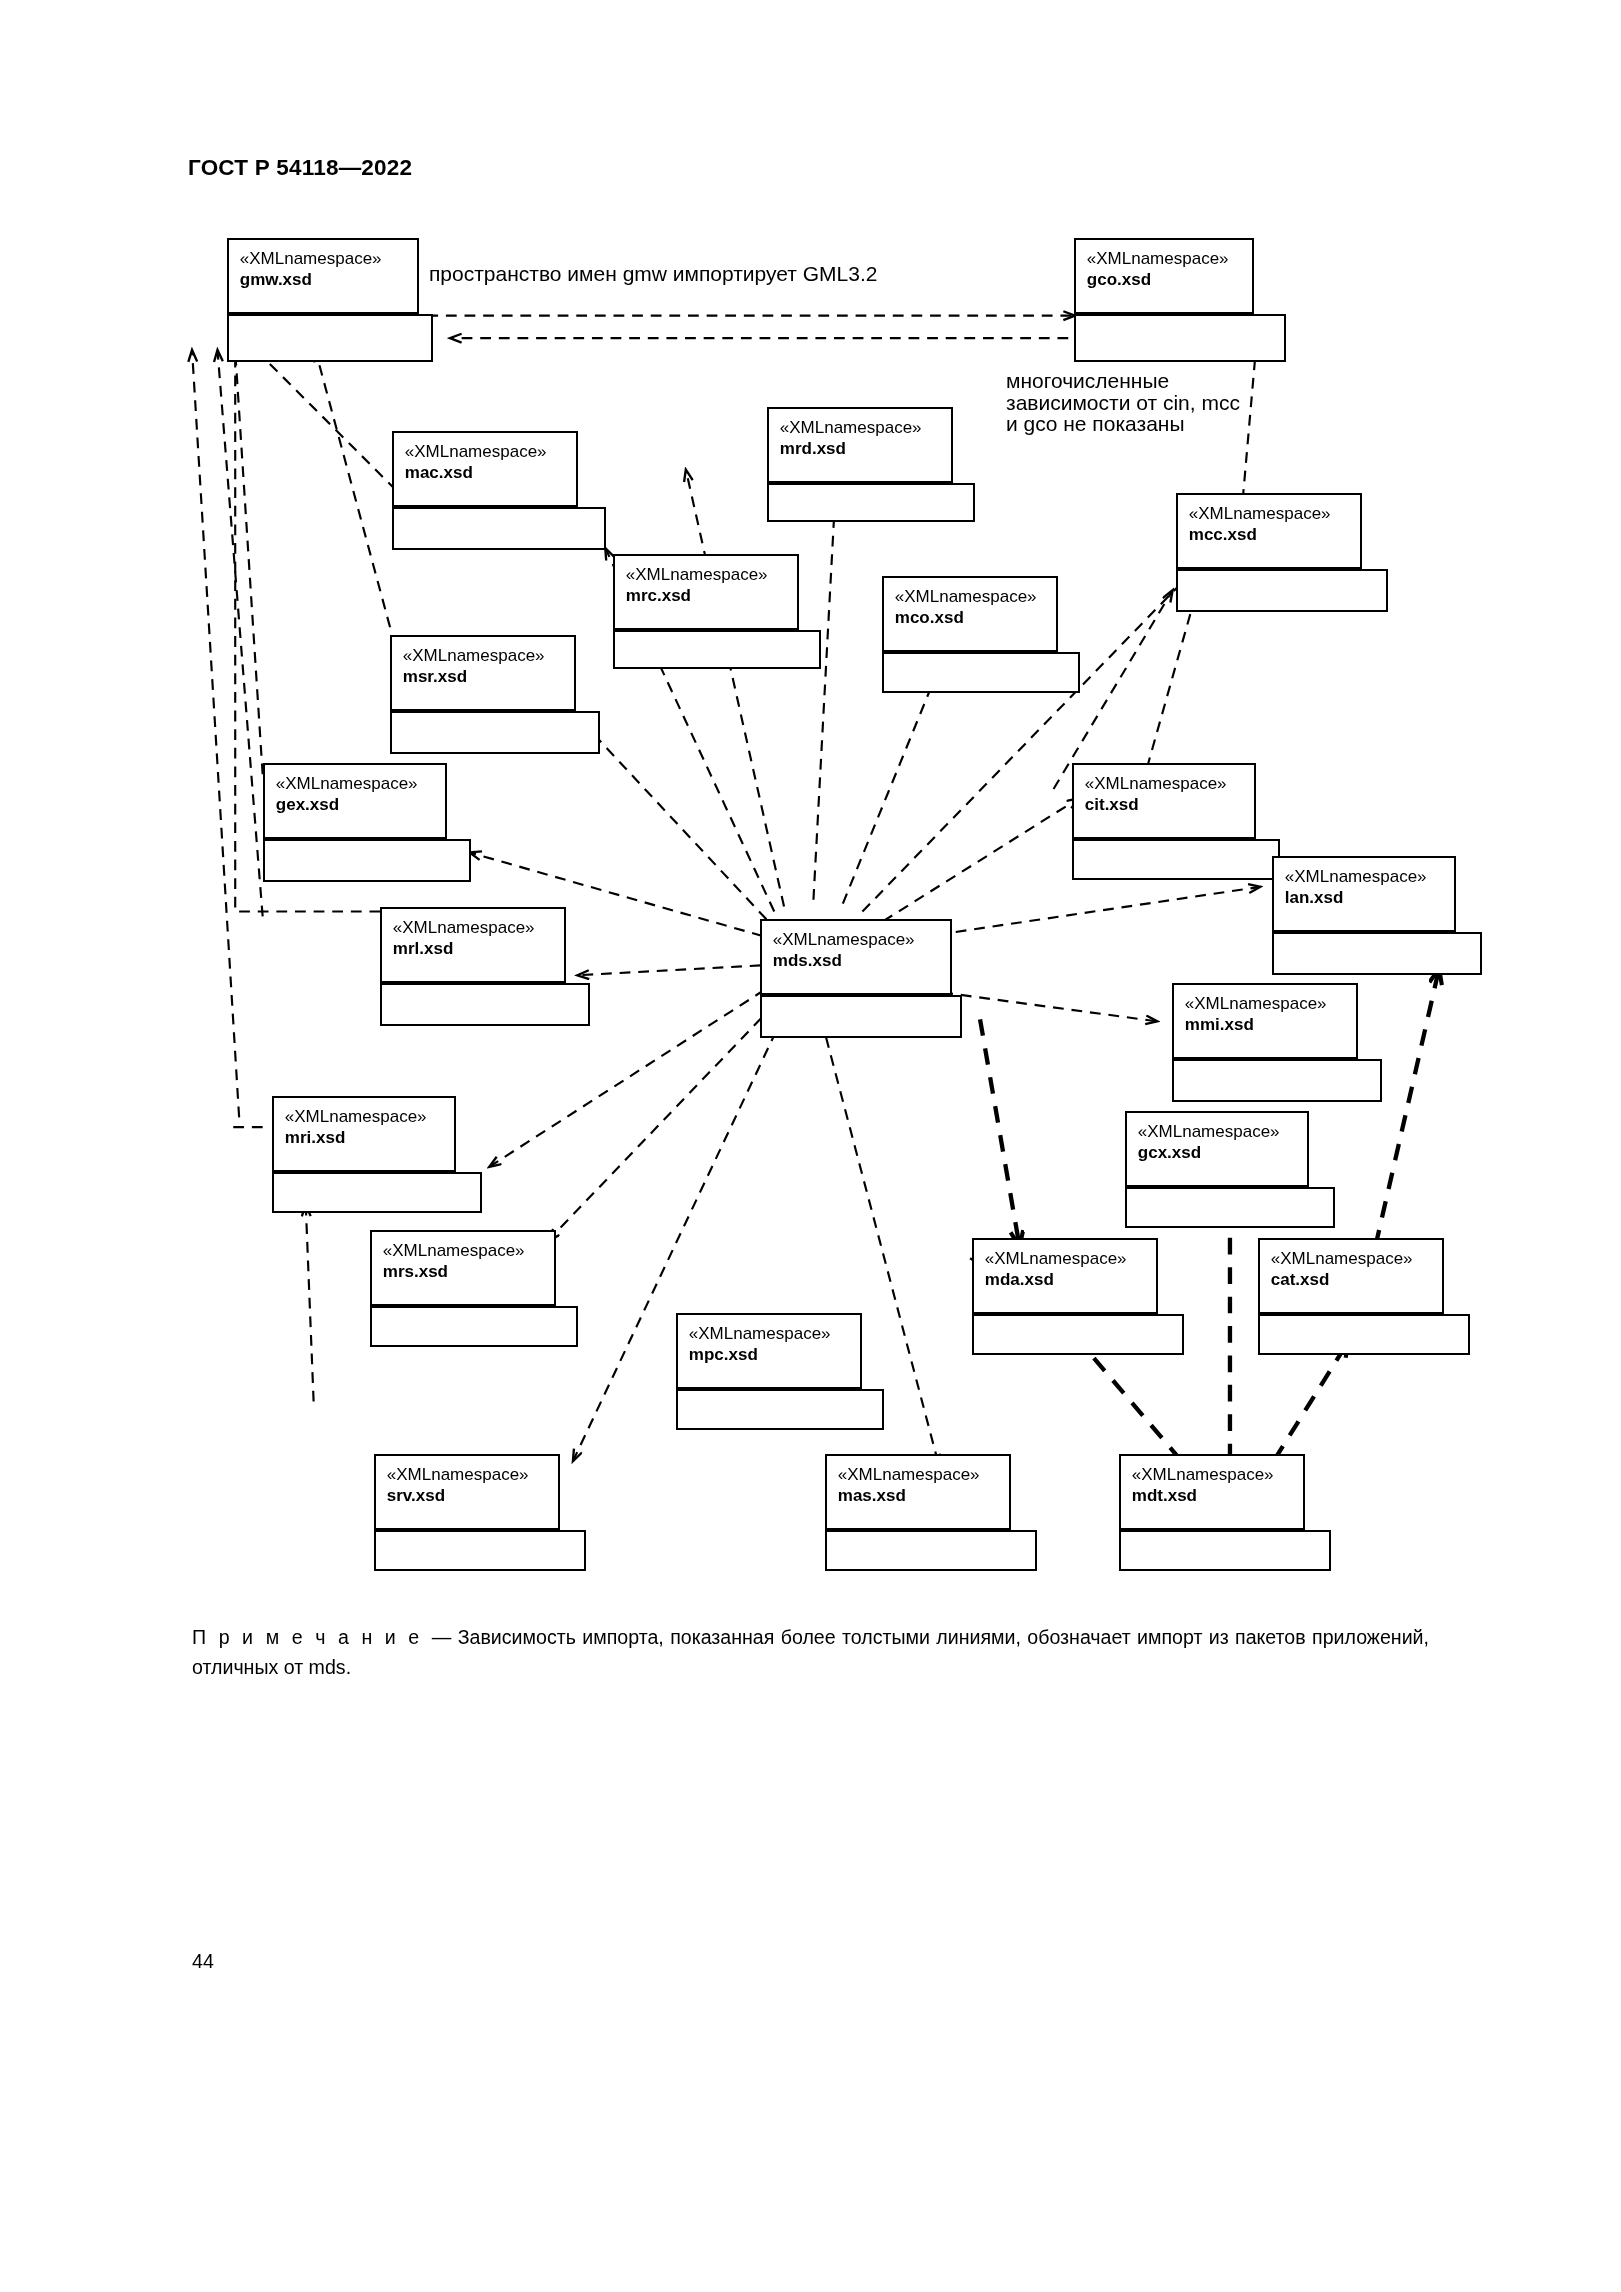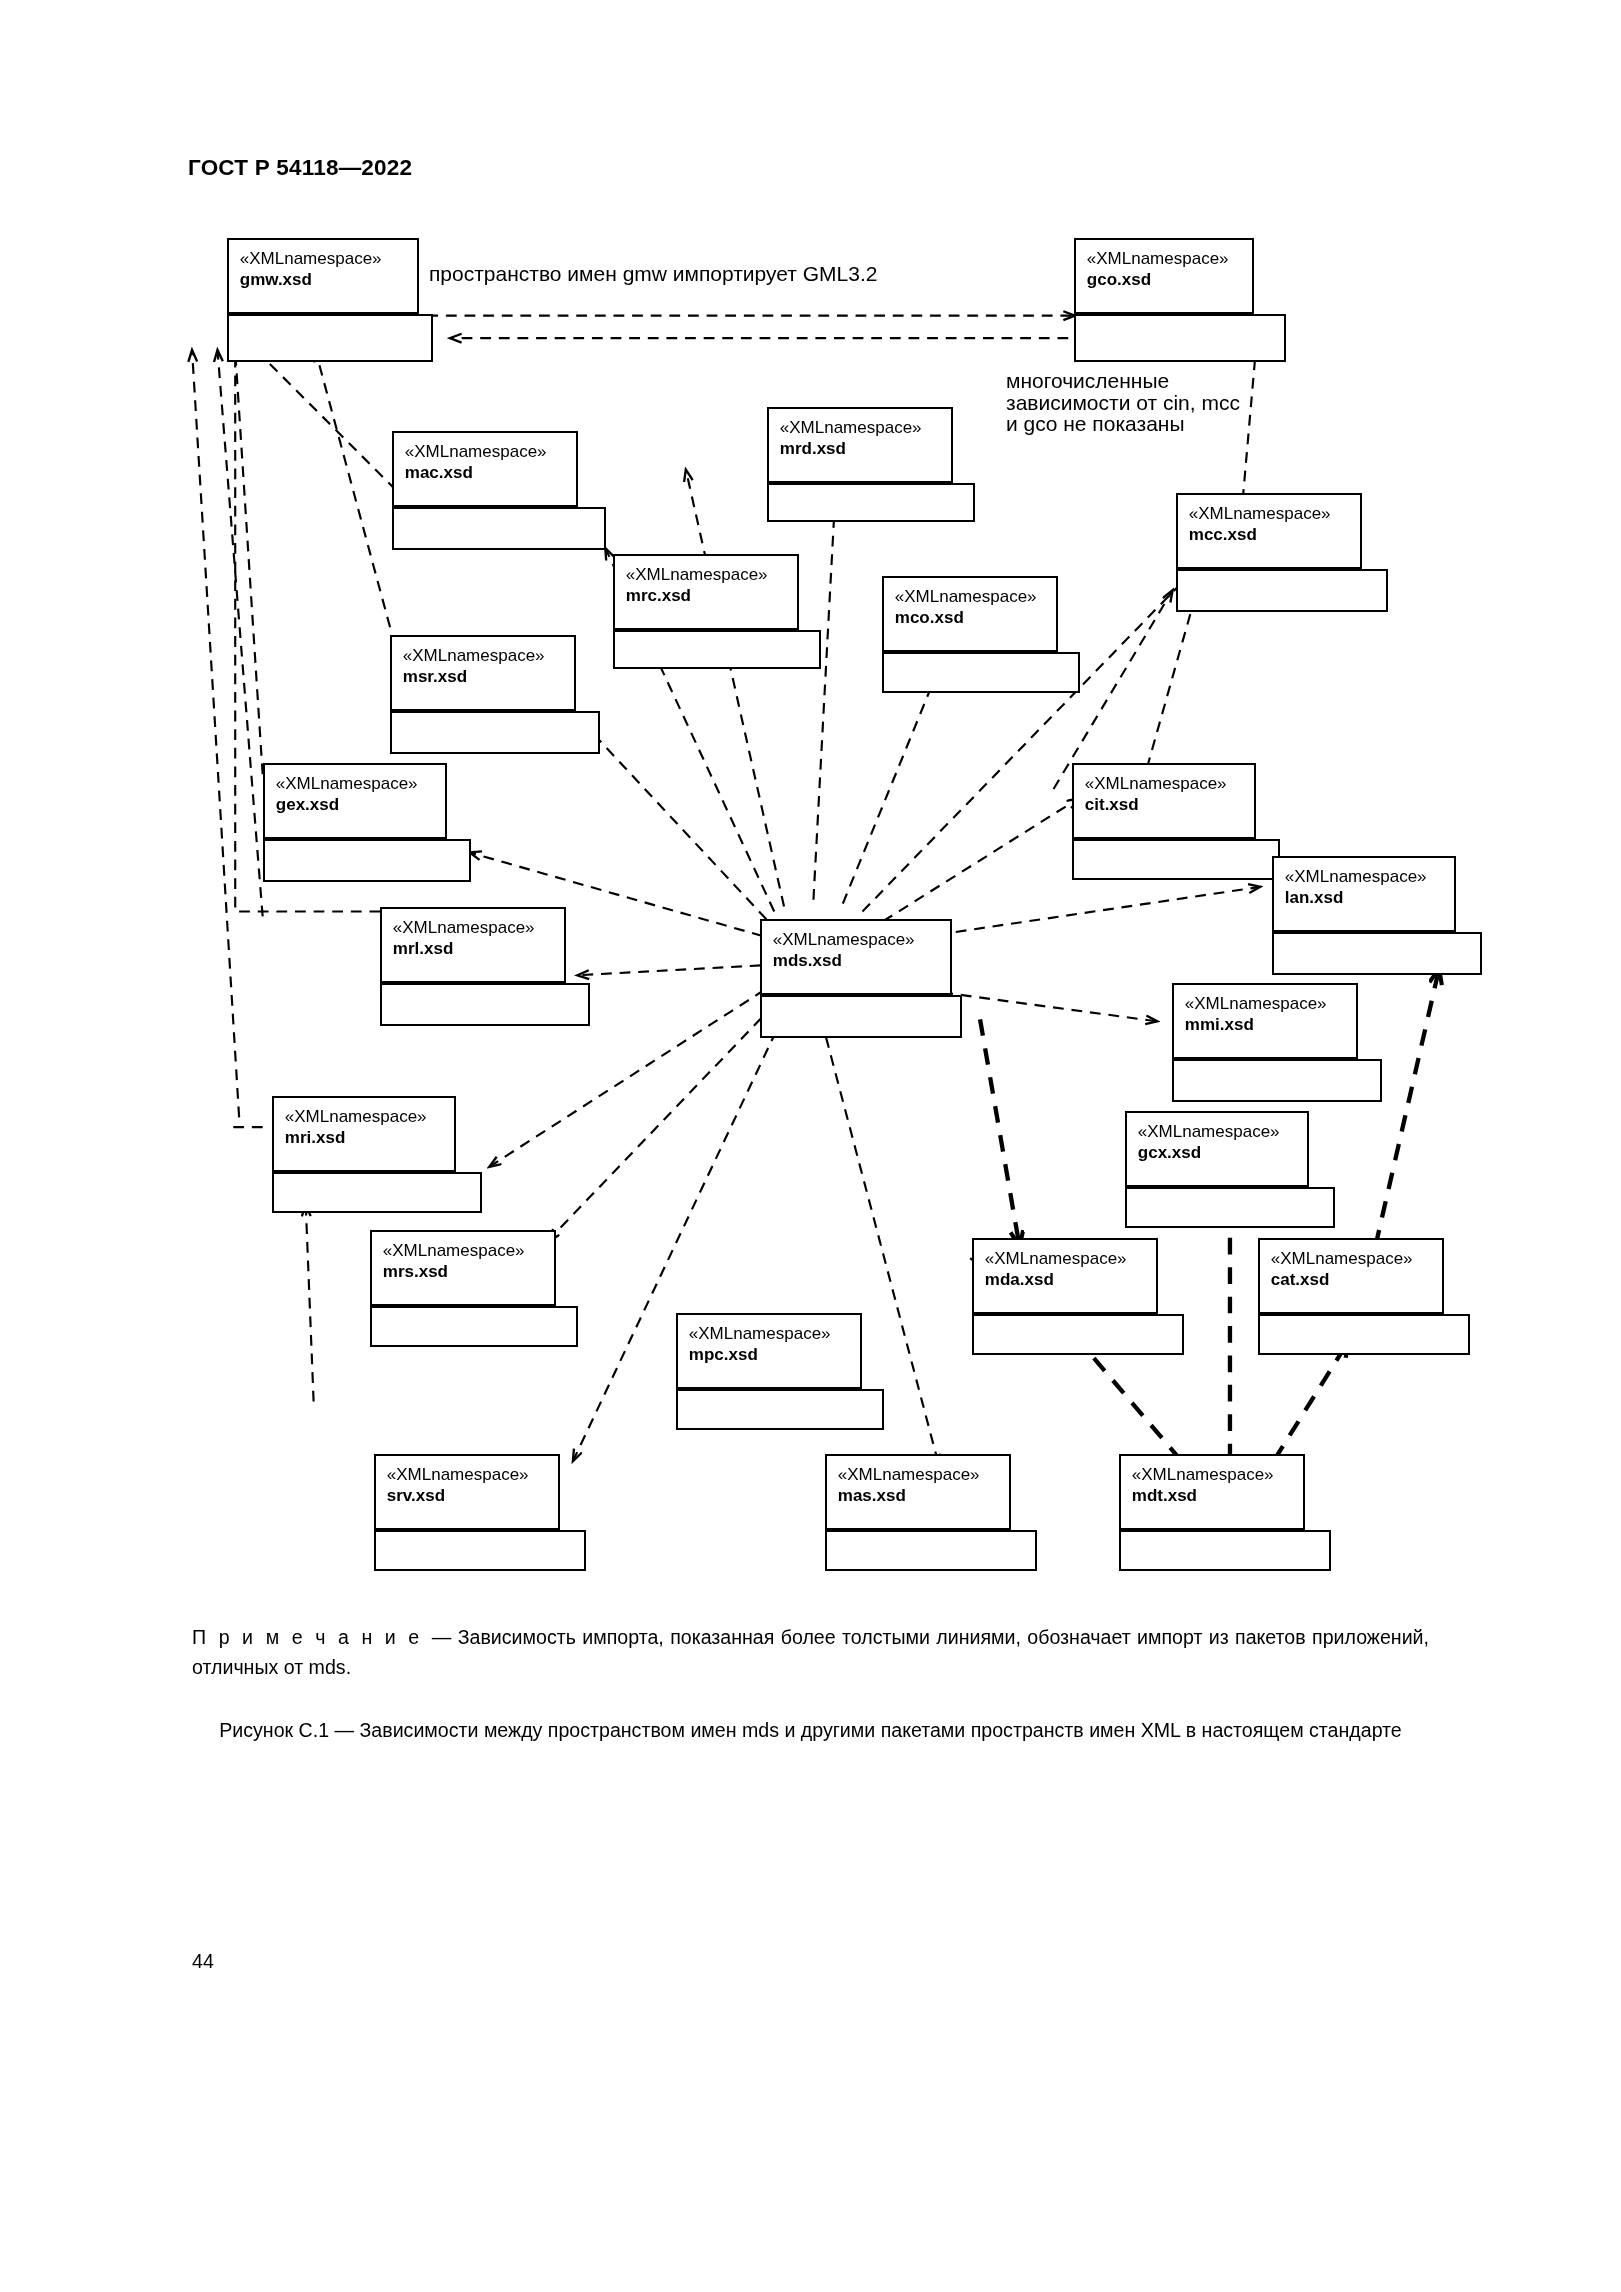--- a/index.html
+++ b/index.html
@@ -287,18 +287,17 @@
     <div class="note" style="left:1006px;top:370px;">многочисленные
 зависимости от cin, mcc
 и gco не показаны</div>
 
   </div>
 
   <div class="notice">
     <span class="lbl">П р и м е ч а н и е </span><span> — Зависимость импорта, показанная более толстыми линиями, обозначает импорт из пакетов приложений, отличных от mds.</span>
   </div>
 
-  <div class="caption">Рисунок С.1 — Зависимости между пространством имен mds и другими пакетами пространств имен XML в настоящем стандарте</div>
 
   <div class="folio">44</div>
 
 </div>
 
 
 </body></html>

